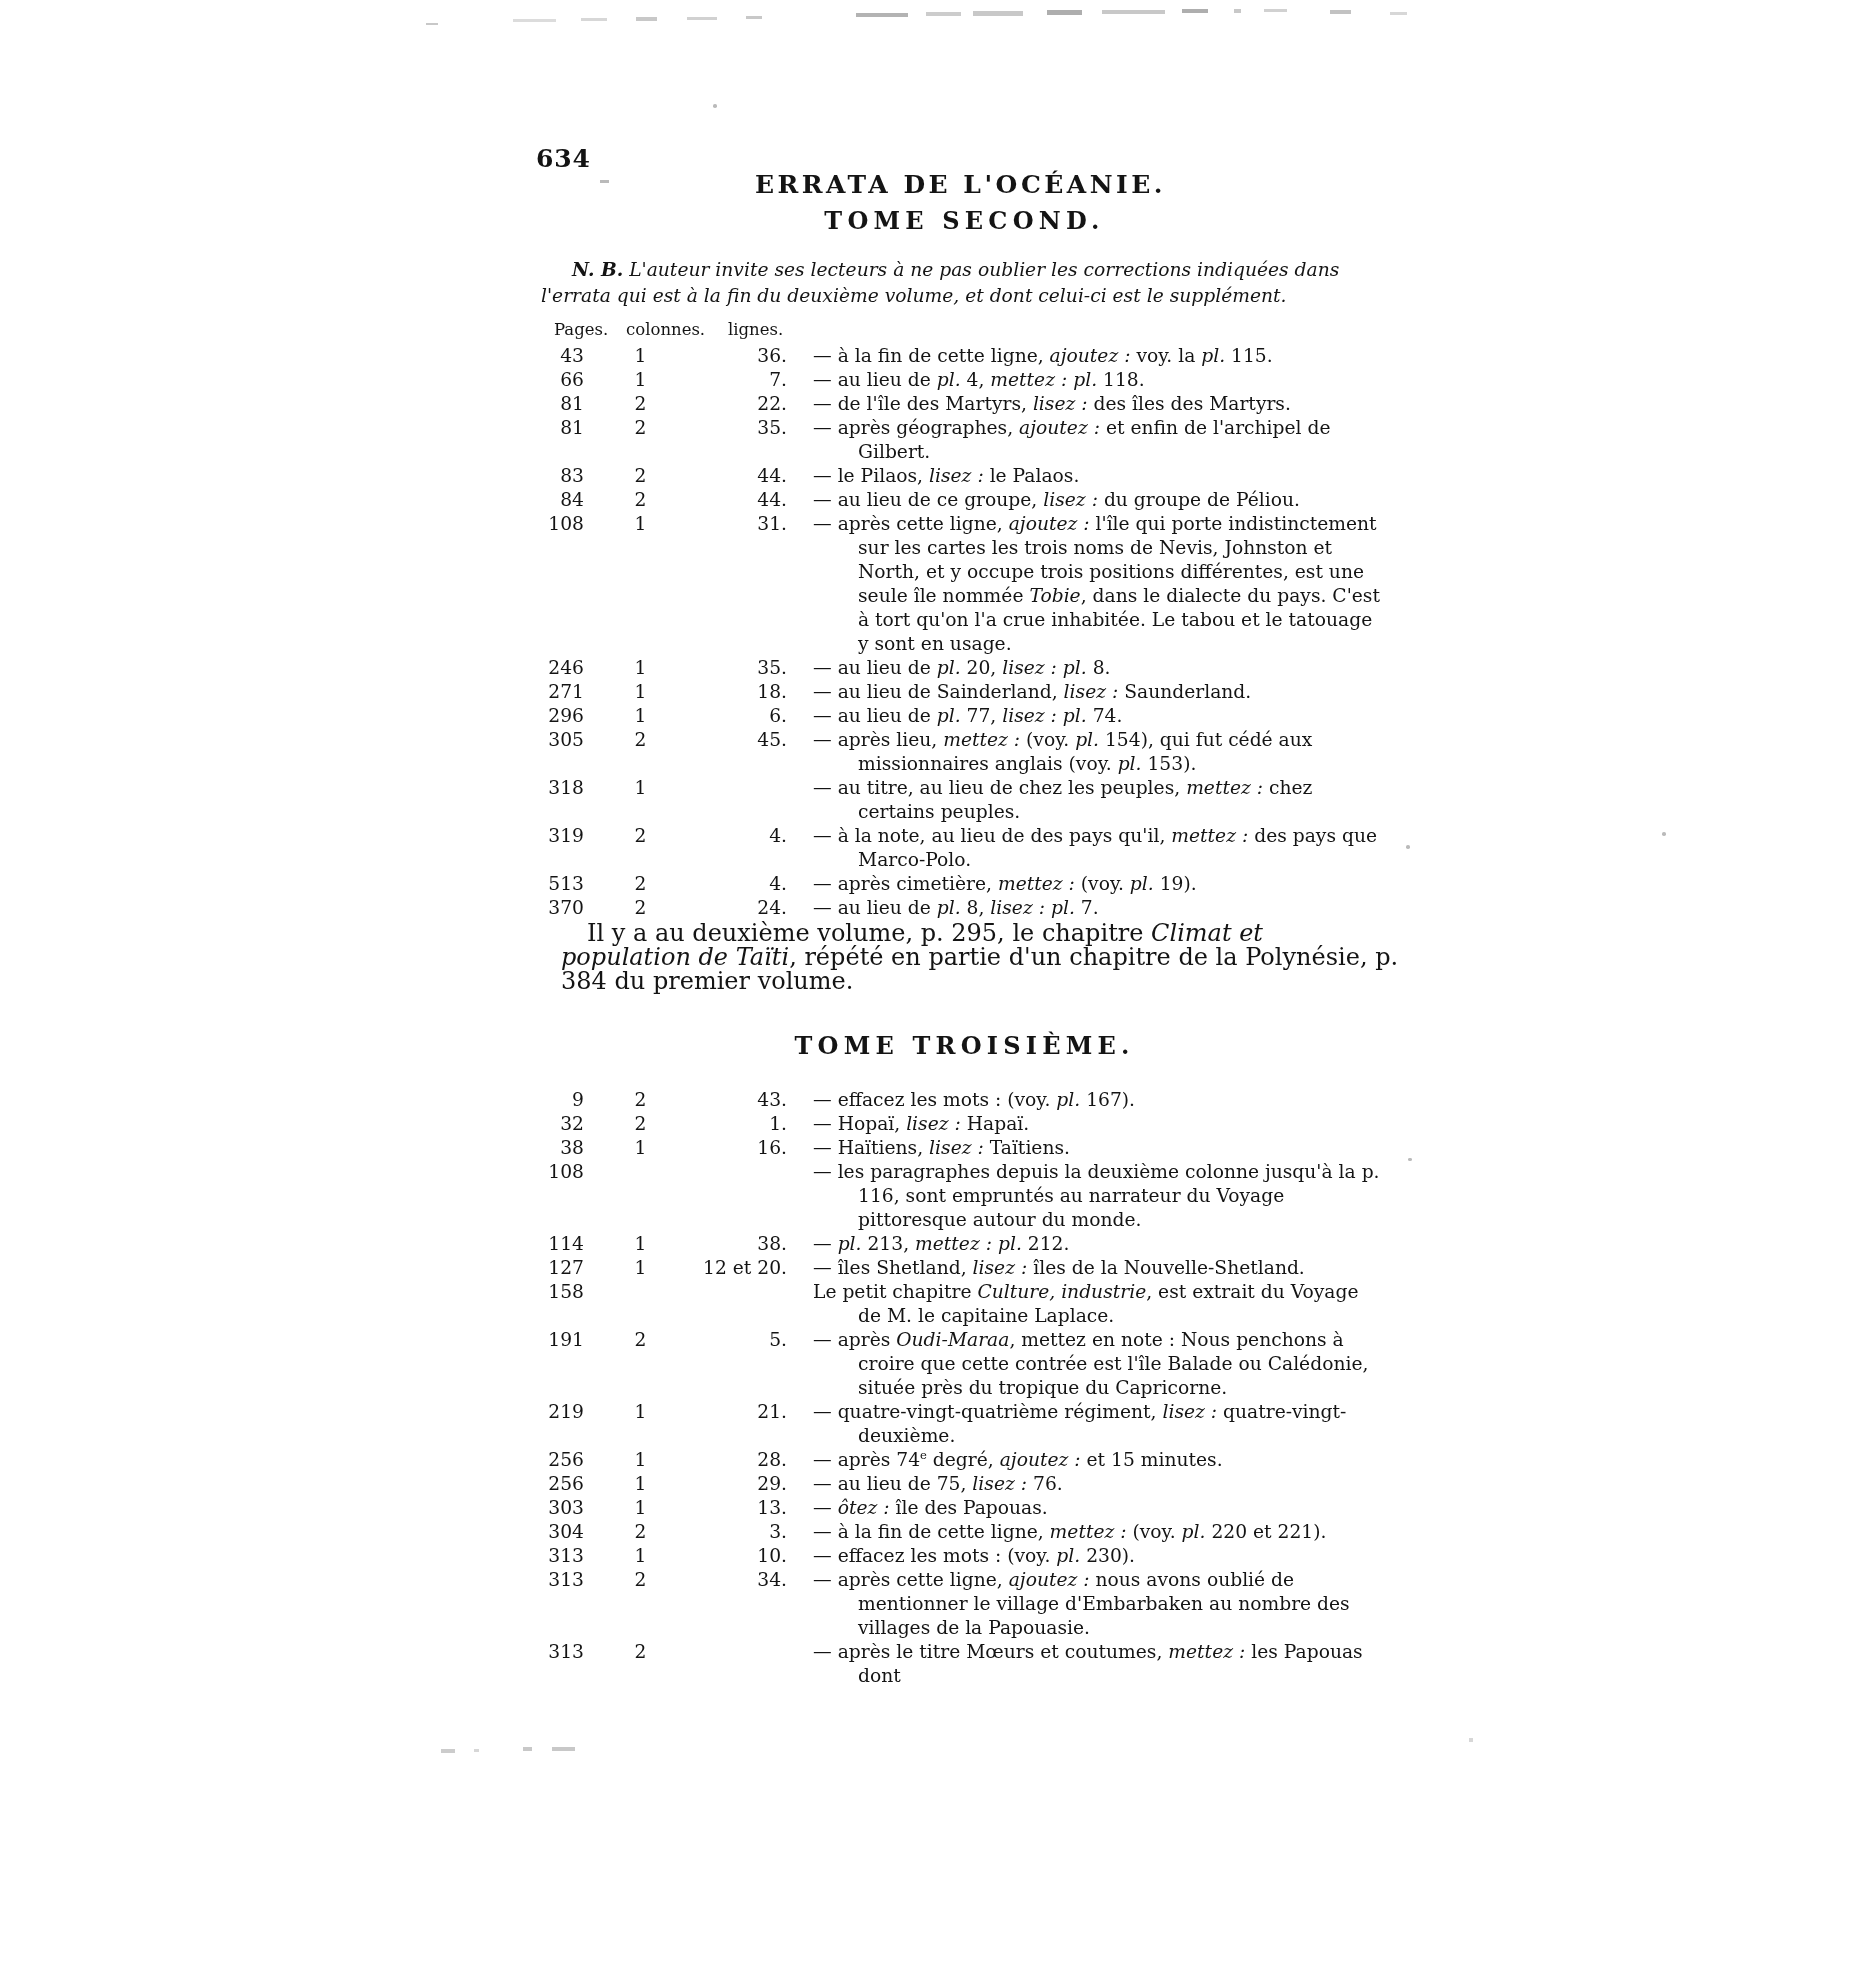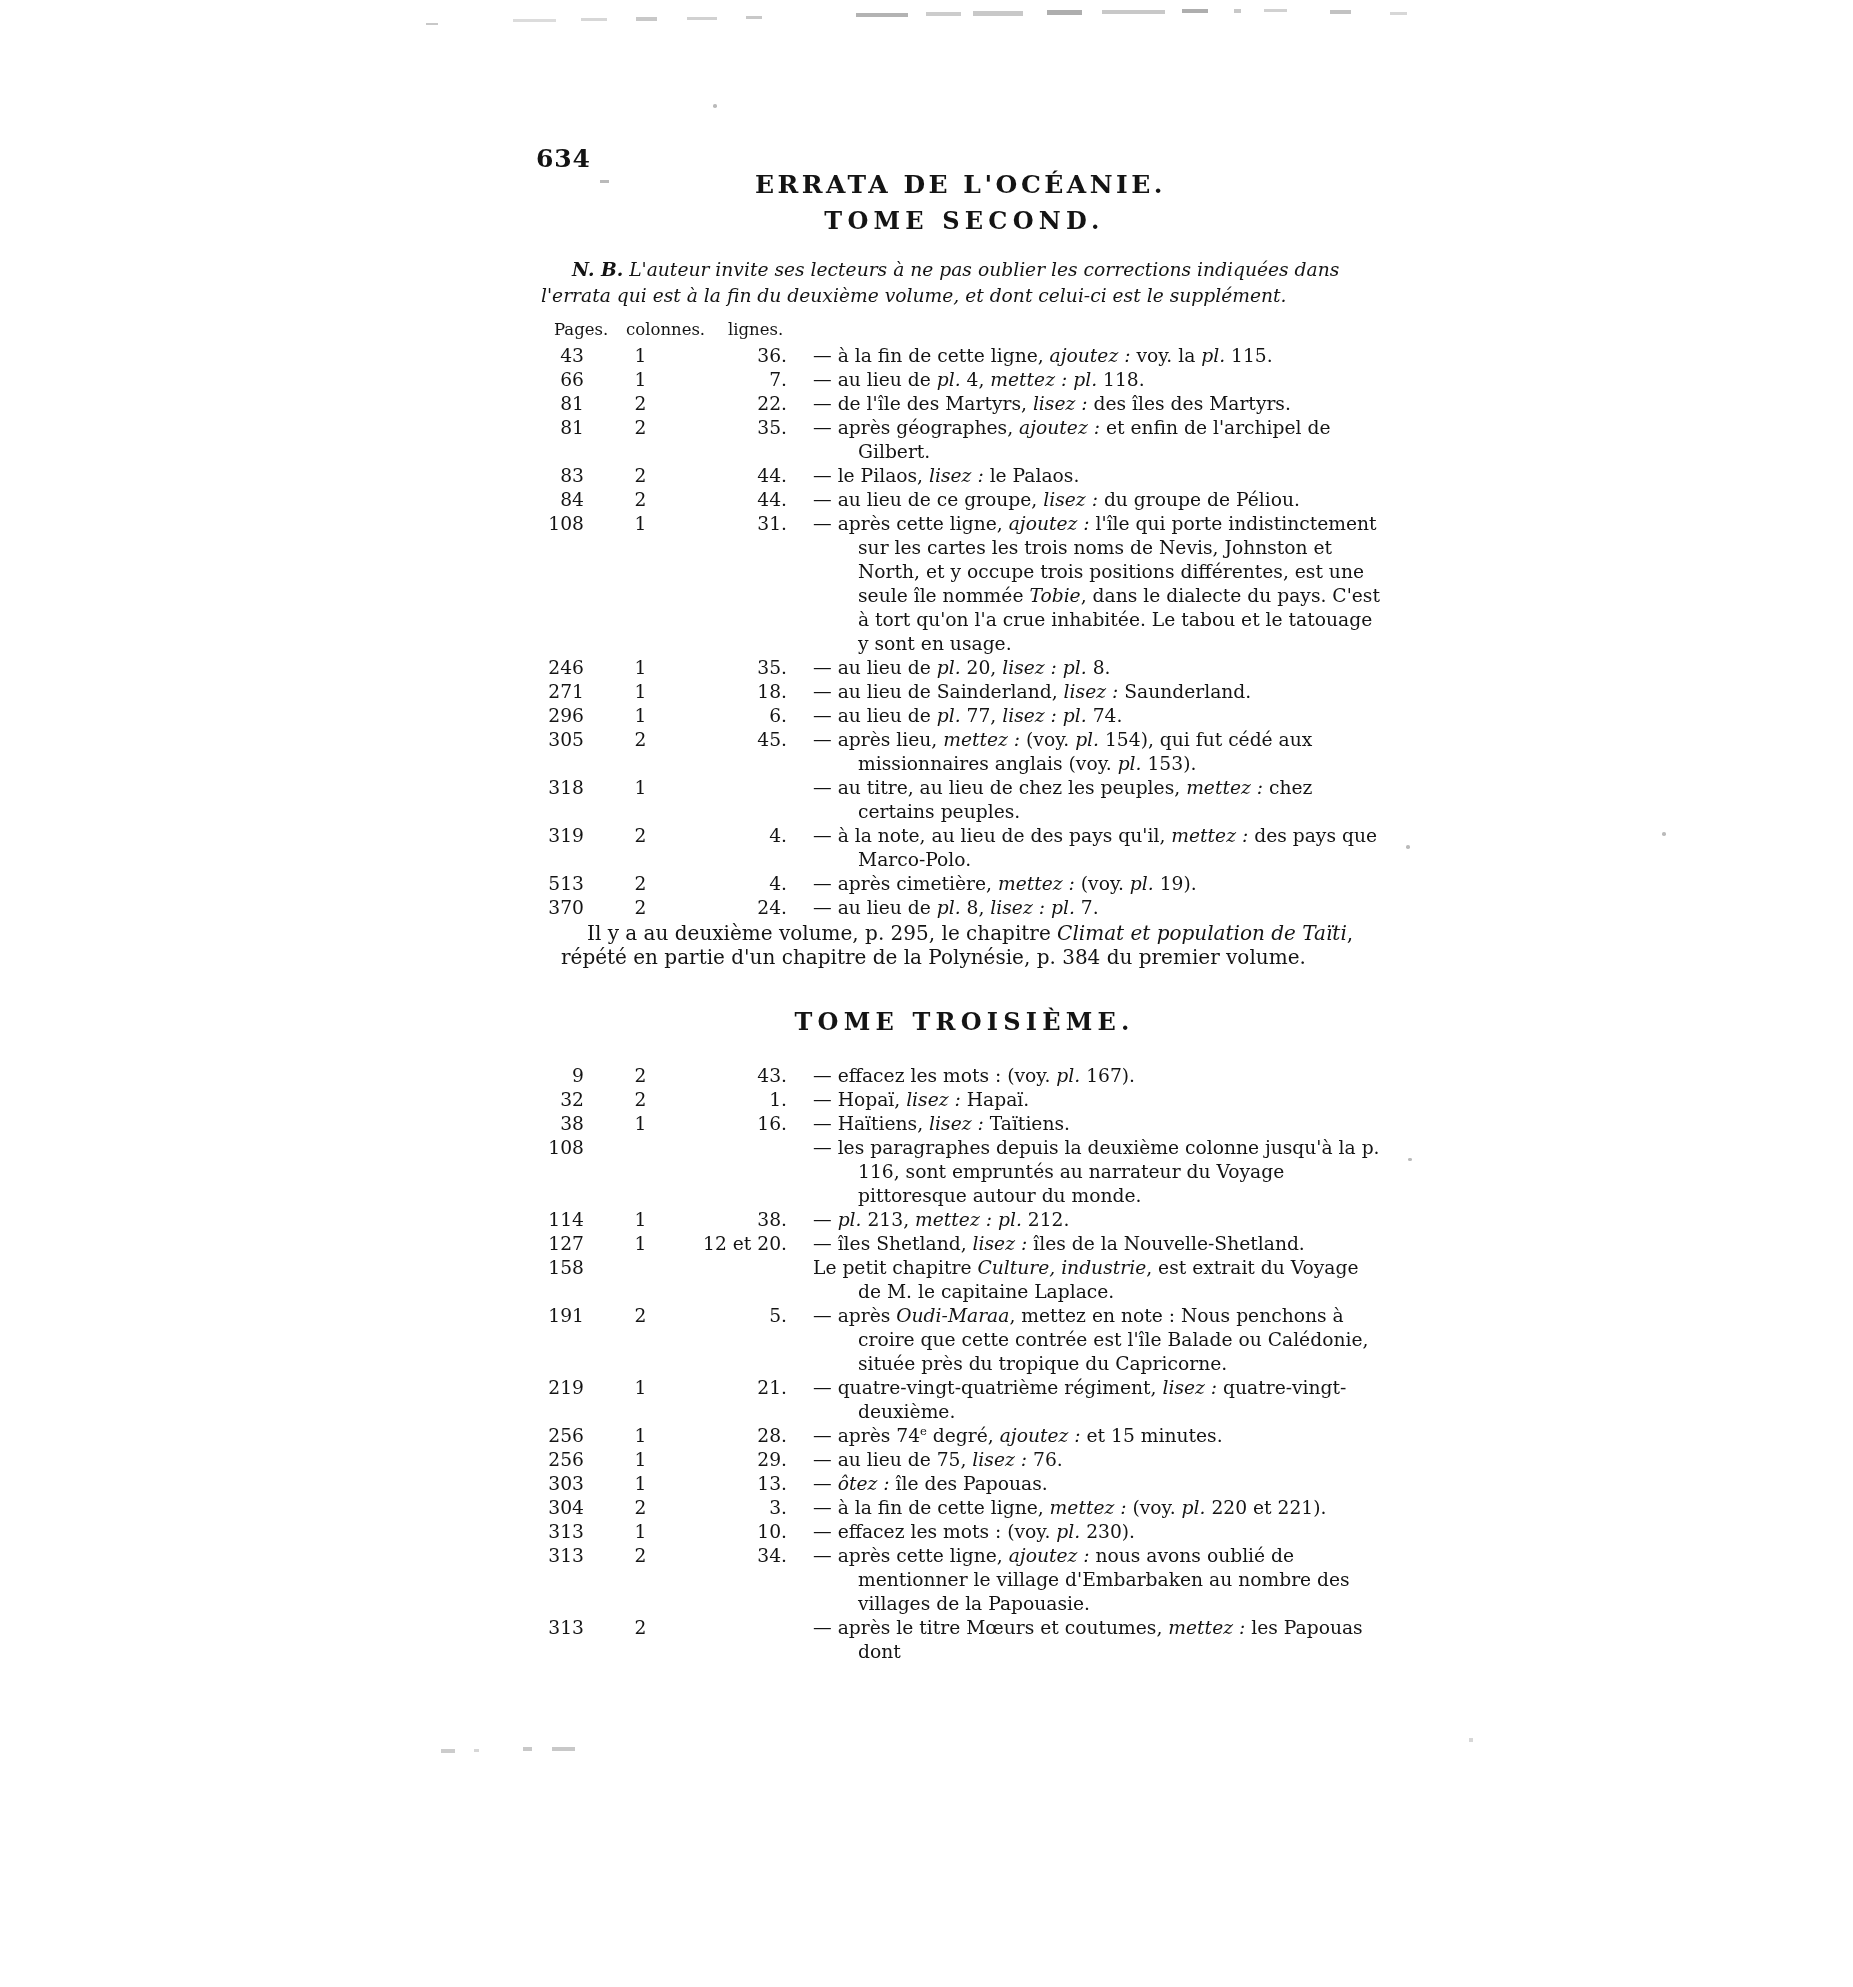--- a/index.html
+++ b/index.html
@@ -54,21 +54,21 @@
   .c-col{text-align:center;}
   .c-line{text-align:right;white-space:nowrap;}
   .c-text{
     padding-left:71px;text-indent:-45px;
     text-align:left;
   }
   .it{font-style:italic;}
   sup{font-size:0.62em;line-height:0;}
   .closing{
     margin:0.9px 0 0 561px;width:839px;
-    font-size:20px;line-height:24px;text-indent:26px;
+    font-size:24px;line-height:24px;text-indent:26px;
   }
   .rows.rows-1{margin-top:28px;}
   
   .noise{position:absolute;background:#9a9a9a;opacity:.55;}
   .dot{position:absolute;background:#8c8c8c;border-radius:50%;opacity:.6;}
 </style>
 </head>
 <body>
 
 <div class="scan-page">

